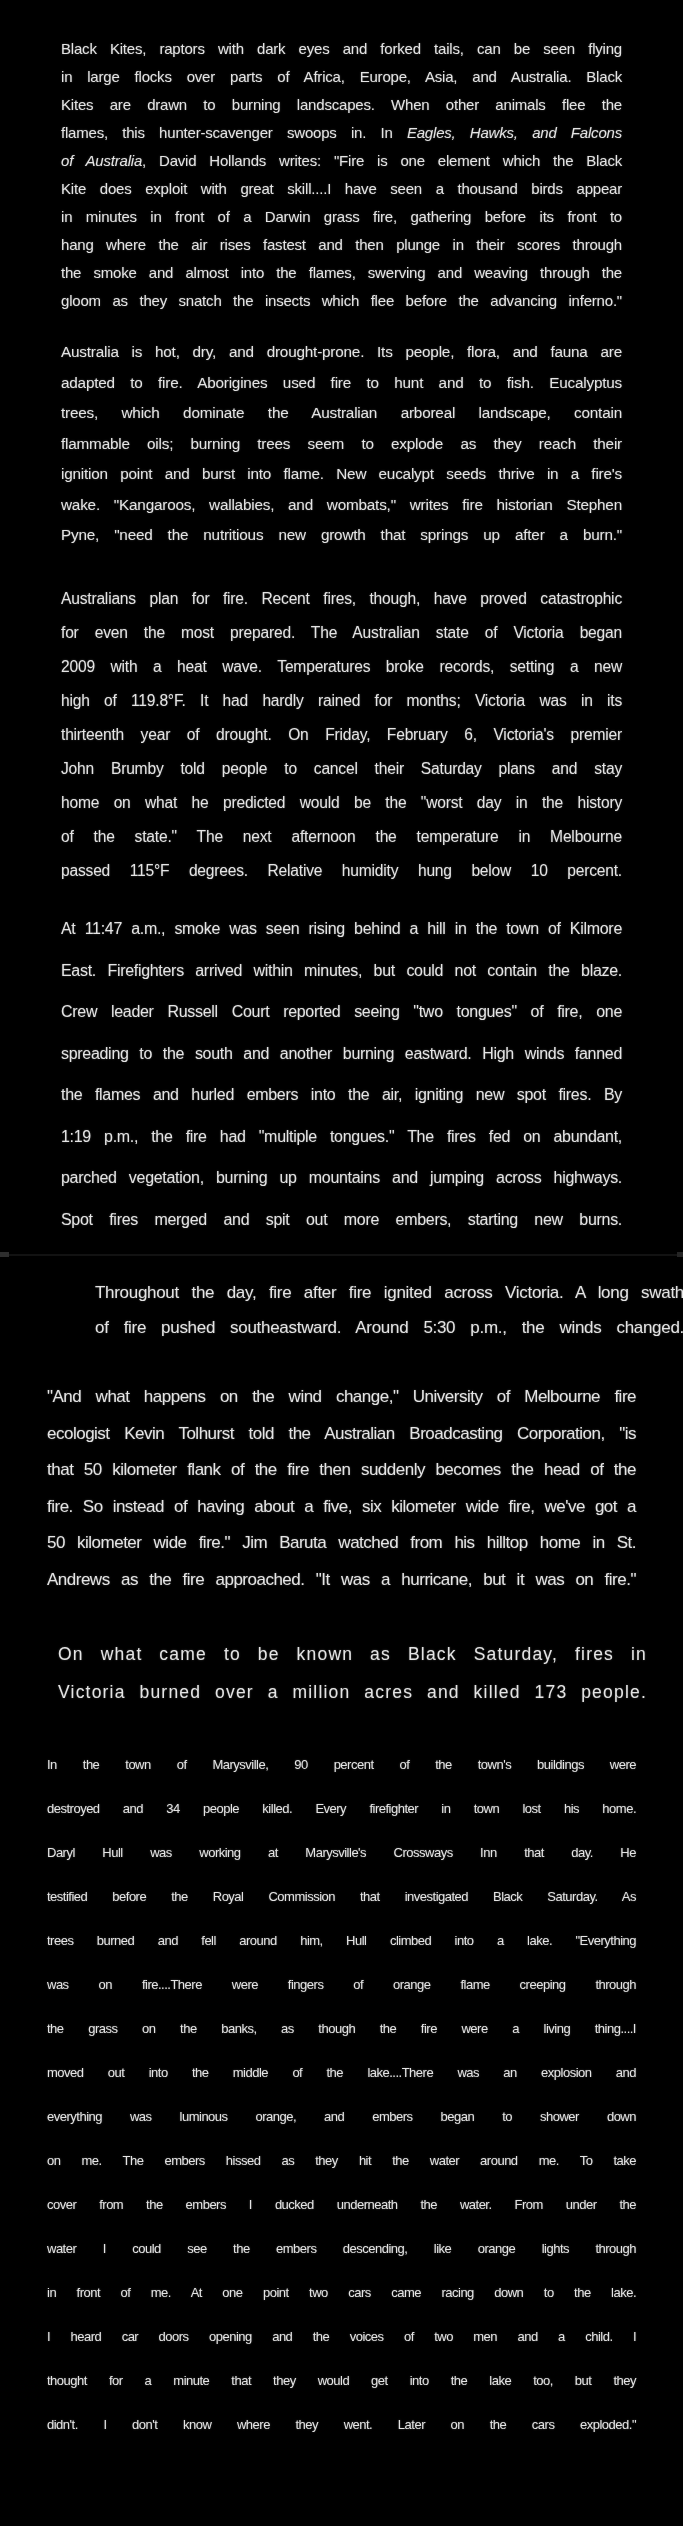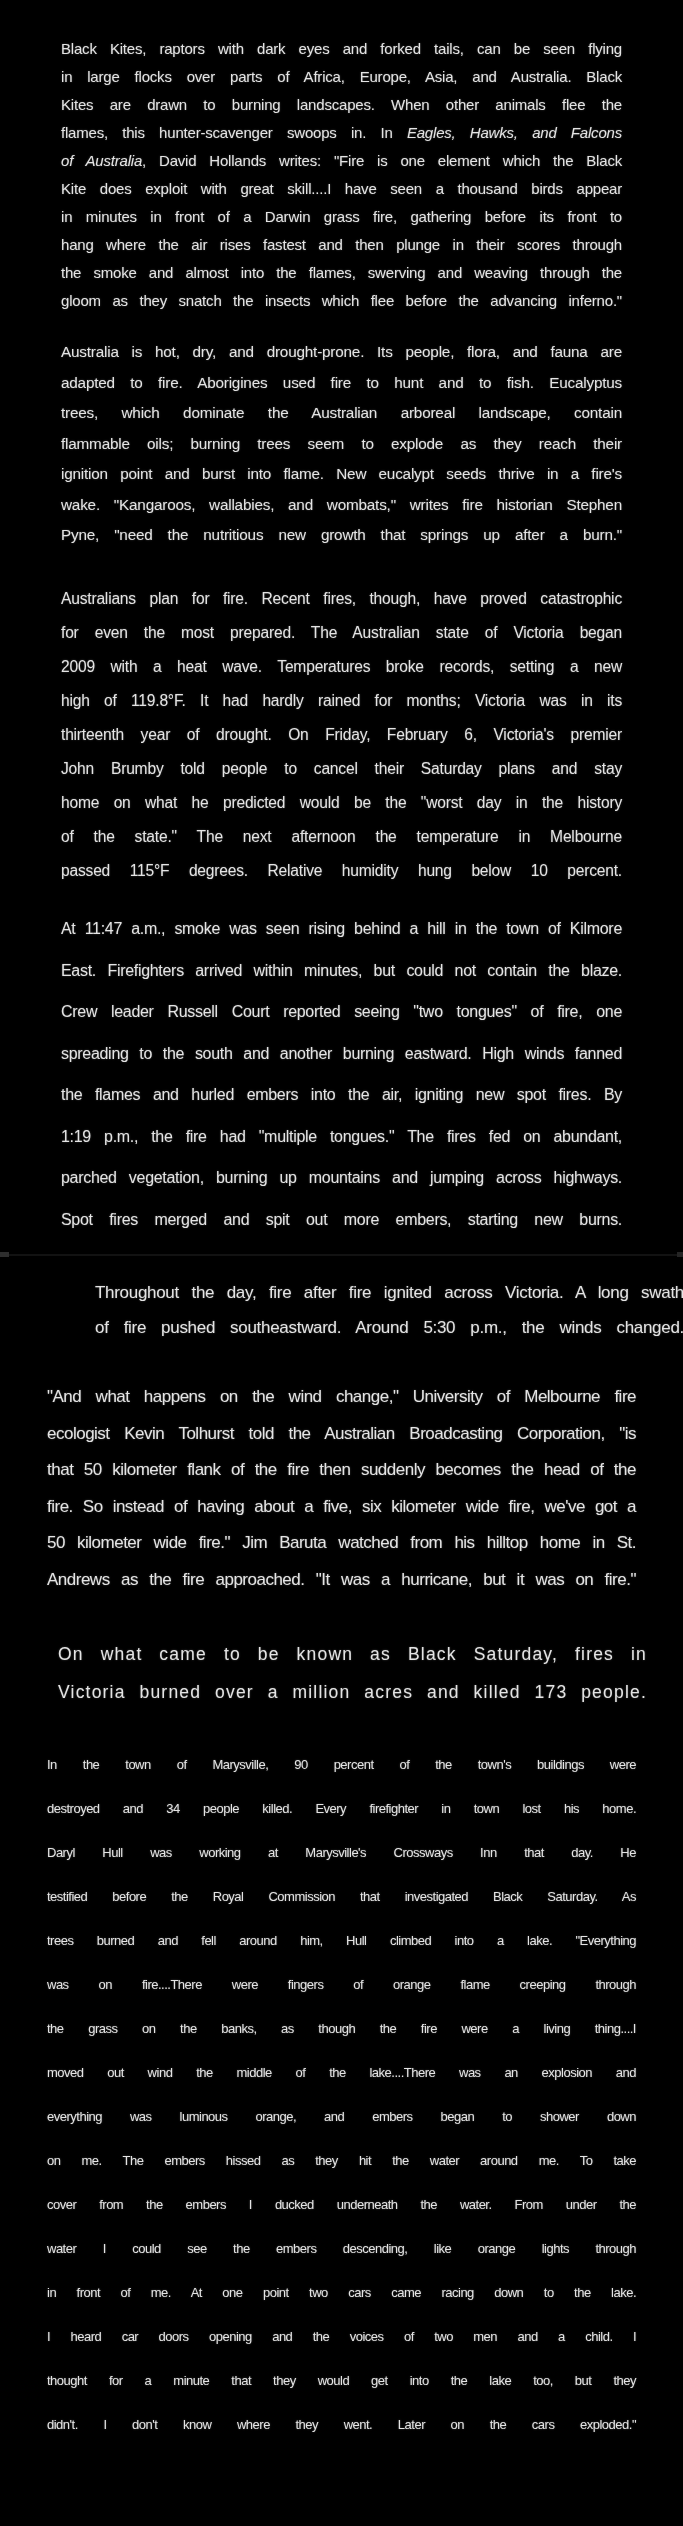--- a/index.html
+++ b/index.html
@@ -128,21 +128,21 @@
       <div class="line"><span>Victoria burned over a million acres and killed 173 people.</span></div>
     </section>
   <section class="para p8" style="color: rgb(228, 228, 228);">
       <div class="line"><span>In the town of Marysville, 90 percent of the town's buildings were</span></div>
       <div class="line"><span>destroyed and 34 people killed. Every firefighter in town lost his home.</span></div>
       <div class="line"><span>Daryl Hull was working at Marysville's Crossways Inn that day. He</span></div>
       <div class="line"><span>testified before the Royal Commission that investigated Black Saturday. As</span></div>
       <div class="line"><span>trees burned and fell around him, Hull climbed into a lake. "Everything</span></div>
       <div class="line"><span>was on fire....There were fingers of orange flame creeping through</span></div>
       <div class="line"><span>the grass on the banks, as though the fire were a living thing....I</span></div>
-      <div class="line"><span>moved out wind the middle of the lake....There was an explosion and</span></div>
+      <div class="line"><span>moved out into the middle of the lake....There was an explosion and</span></div>
       <div class="line"><span>everything was luminous orange, and embers began to shower down</span></div>
       <div class="line"><span>on me. The embers hissed as they hit the water around me. To take</span></div>
       <div class="line"><span>cover from the embers I ducked underneath the water. From under the</span></div>
       <div class="line"><span>water I could see the embers descending, like orange lights through</span></div>
       <div class="line"><span>in front of me. At one point two cars came racing down to the lake.</span></div>
       <div class="line"><span>I heard car doors opening and the voices of two men and a child. I</span></div>
       <div class="line"><span>thought for a minute that they would get into the lake too, but they</span></div>
       <div class="line"><span>didn't. I don't know where they went. Later on the cars exploded."</span></div>
     </section>
 </div>

